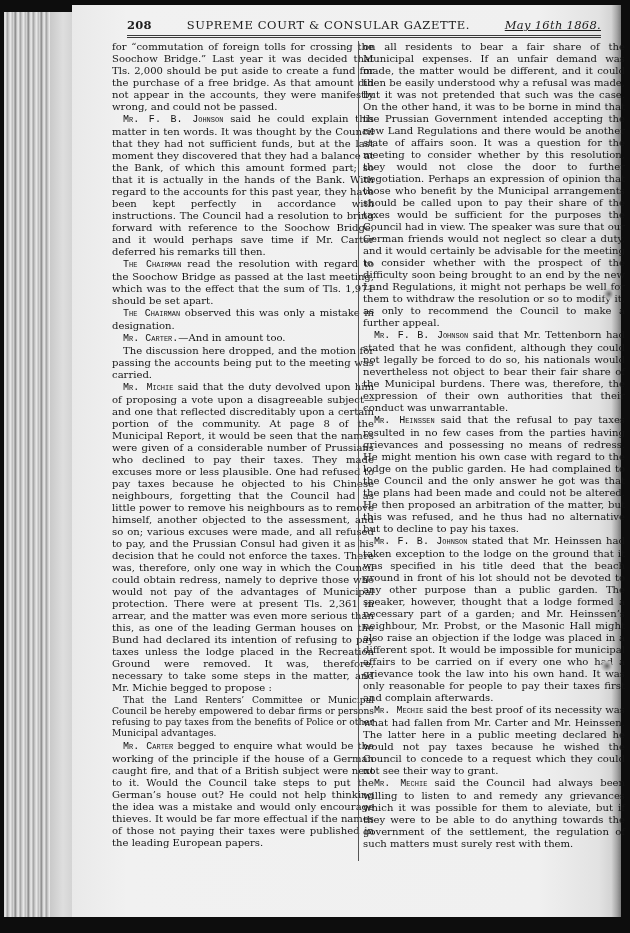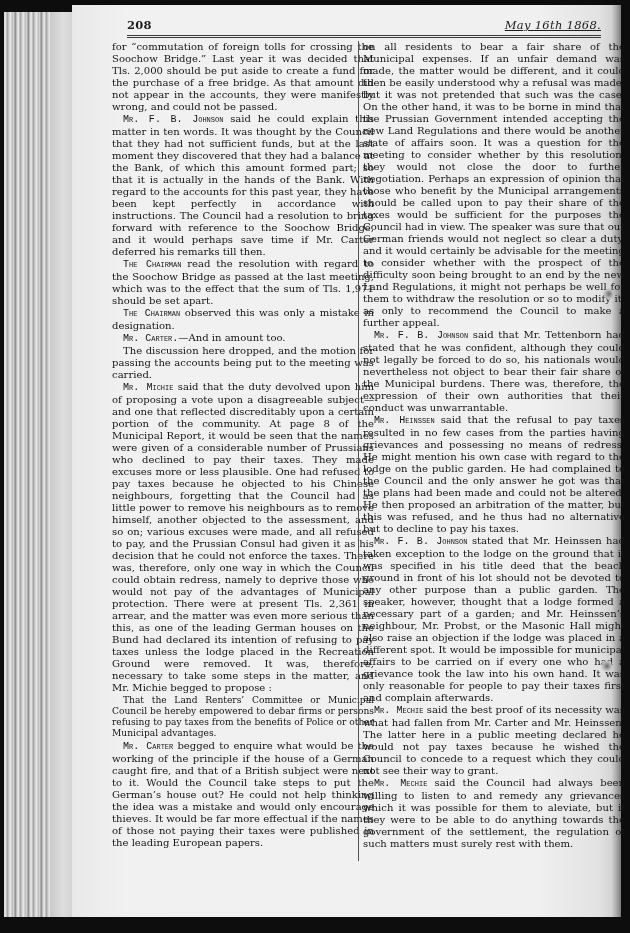--- a/index.html
+++ b/index.html
@@ -66,20 +66,21 @@
 
 <div class="page-stack">
   <div class="edge"></div>
 </div>
 
 <div class="page">
   <div class="page-right-edge"></div>
 
   <div class="masthead">
     <span class="page-num">208</span>
+    <span class="title">SUPREME COURT &amp; CONSULAR GAZETTE.</span>
     <span class="date">May 16th 1868.</span>
   </div>
   <div class="rule"></div>
 
   <div class="column col-left">
     <p class="cont"><span>for “commutation of foreign tolls for crossing the Soochow Bridge.” Last year it was decided that Tls. 2,000 should be put aside to create a fund for the purchase of a free bridge. As that amount did not appear in the accounts, they were manifestly wrong, and could not be passed.</span></p>
     <p><span class="sc">Mr. F. B. Johnson</span> <span>said he could explain this matter in ten words. It was thought by the Council that they had not sufficient funds, but at the last moment they discovered that they had a balance at the Bank, of which this amount formed part; so that it is actually in the hands of the Bank. With regard to the accounts for this past year, they have been kept perfectly in accordance with instructions. The Council had a resolution to bring forward with reference to the Soochow Bridge, and it would perhaps save time if Mr. Carter deferred his remarks till then.</span></p>
     <p><span class="sc">The Chairman</span> <span>read the resolution with regard to the Soochow Bridge as passed at the last meeting, which was to the effect that the sum of Tls. 1,971 should be set apart.</span></p>
     <p><span class="sc">The Chairman</span> <span>observed this was only a mistake in designation.</span></p>
     <p><span class="sc">Mr. Carter.</span><span>—And in amount too.</span></p>

